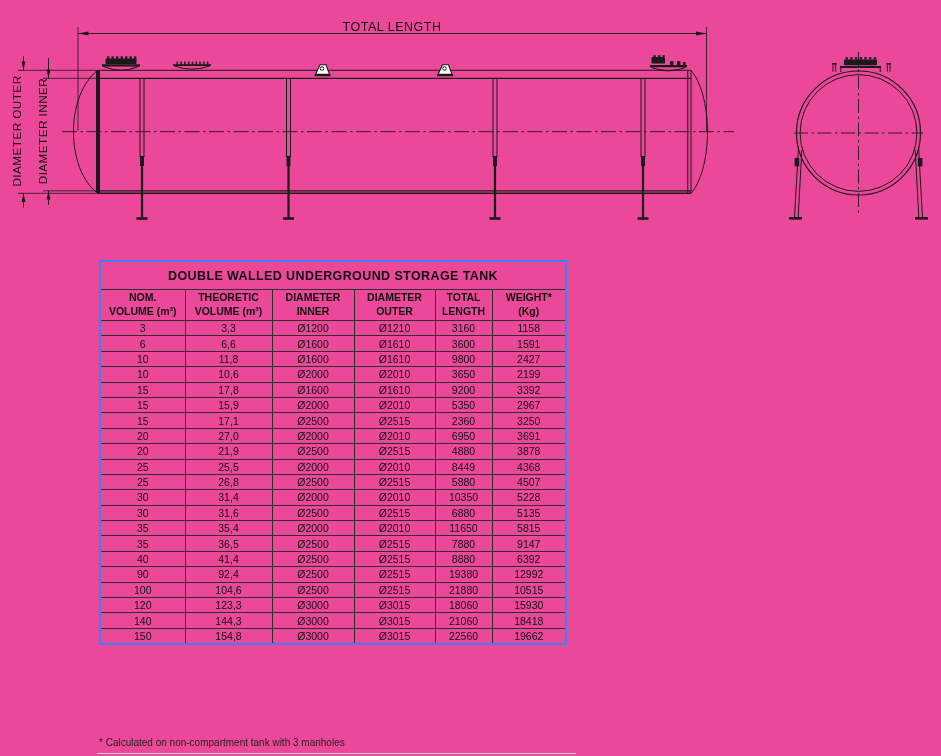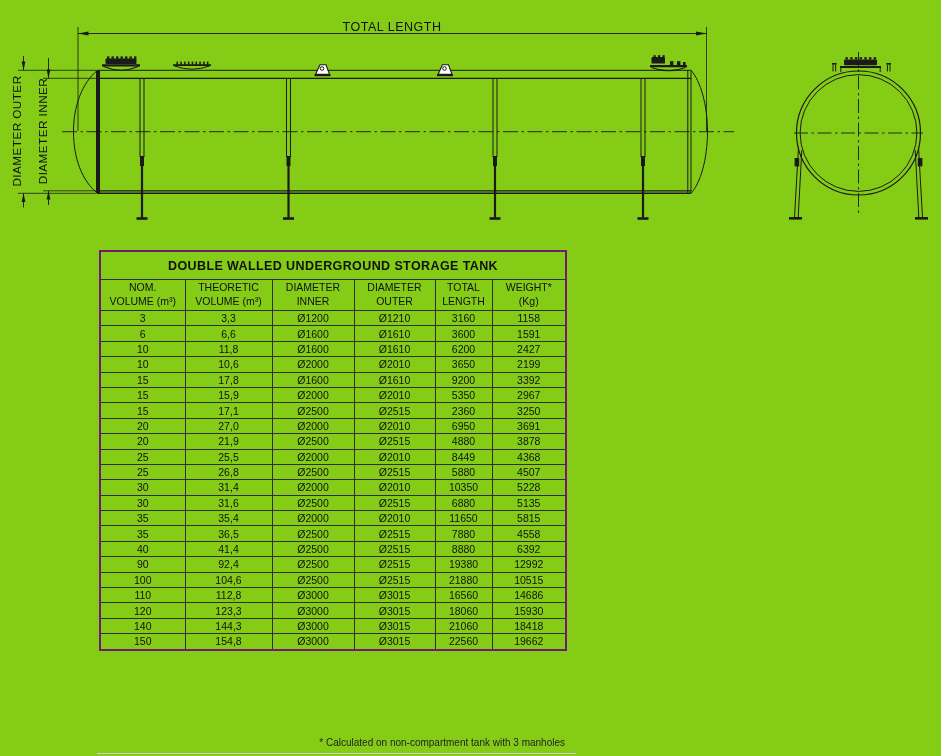--- a/index.html
+++ b/index.html
@@ -1,37 +1,37 @@
 <!DOCTYPE html>
 <html><head>
 <meta charset="utf-8">
 <style>
   html,body { margin:0; padding:0; background:#ffffff; }
   .page {
-    position:relative; width:941px; height:756px; background:#84cc16;
+    position:relative; width:941px; height:756px; background:#ec4899;
     font-family:"Liberation Sans", sans-serif; overflow:hidden;
   }
   svg.drawing { position:absolute; left:0; top:0; }
   svg text { font-family:"Liberation Sans", sans-serif; fill:#111; stroke:none; }
 
   table.spec-table {
-    position:absolute; left:99px; top:250px; width:466px;
+    position:absolute; left:99px; top:260px; width:466px;
     border-collapse:collapse; table-layout:fixed;
-    border:2px solid #701a75;
+    border:2px solid #3b82f6;
   }
   table.spec-table th, table.spec-table td {
     border:1px solid #2e2e2e; padding:0; text-align:center; vertical-align:middle;
     color:#111; overflow:hidden; white-space:nowrap;
   }
   tr.title-row th { height:27px; font-size:12.5px; font-weight:bold; letter-spacing:0.4px; }
-  tr.header-row th { height:30px; font-size:10.5px; font-weight:normal; line-height:1.3; }
+  tr.header-row th { height:30px; font-size:10.5px; font-weight:bold; line-height:1.3; }
   tbody td { height:14.4px; font-size:10.5px; line-height:14px; }
   .footnote {
     position:absolute; left:99px; top:737px; width:466px;
-    text-align:right; font-size:10px; color:#222;
+    text-align:left; font-size:10px; color:#222;
   }
   .bottom-rule {
     position:absolute; left:97px; top:753px; width:479px; height:1px;
     background:#cfcfcf;
   }
 </style>
 </head>
 <body>
 
 <div class="page">
@@ -276,21 +276,21 @@
           <td>Ø1600</td>
           <td>Ø1610</td>
           <td>3600</td>
           <td>1591</td>
         </tr>
         <tr>
           <td>10</td>
           <td>11,8</td>
           <td>Ø1600</td>
           <td>Ø1610</td>
-          <td>6200</td>
+          <td>9800</td>
           <td>2427</td>
         </tr>
         <tr>
           <td>10</td>
           <td>10,6</td>
           <td>Ø2000</td>
           <td>Ø2010</td>
           <td>3650</td>
           <td>2199</td>
         </tr>
@@ -373,21 +373,21 @@
           <td>Ø2010</td>
           <td>11650</td>
           <td>5815</td>
         </tr>
         <tr>
           <td>35</td>
           <td>36,5</td>
           <td>Ø2500</td>
           <td>Ø2515</td>
           <td>7880</td>
-          <td>4558</td>
+          <td>9147</td>
         </tr>
         <tr>
           <td>40</td>
           <td>41,4</td>
           <td>Ø2500</td>
           <td>Ø2515</td>
           <td>8880</td>
           <td>6392</td>
         </tr>
         <tr>
@@ -398,28 +398,20 @@
           <td>19380</td>
           <td>12992</td>
         </tr>
         <tr>
           <td>100</td>
           <td>104,6</td>
           <td>Ø2500</td>
           <td>Ø2515</td>
           <td>21880</td>
           <td>10515</td>
-        </tr>
-        <tr>
-          <td>110</td>
-          <td>112,8</td>
-          <td>Ø3000</td>
-          <td>Ø3015</td>
-          <td>16560</td>
-          <td>14686</td>
         </tr>
         <tr>
           <td>120</td>
           <td>123,3</td>
           <td>Ø3000</td>
           <td>Ø3015</td>
           <td>18060</td>
           <td>15930</td>
         </tr>
         <tr>

